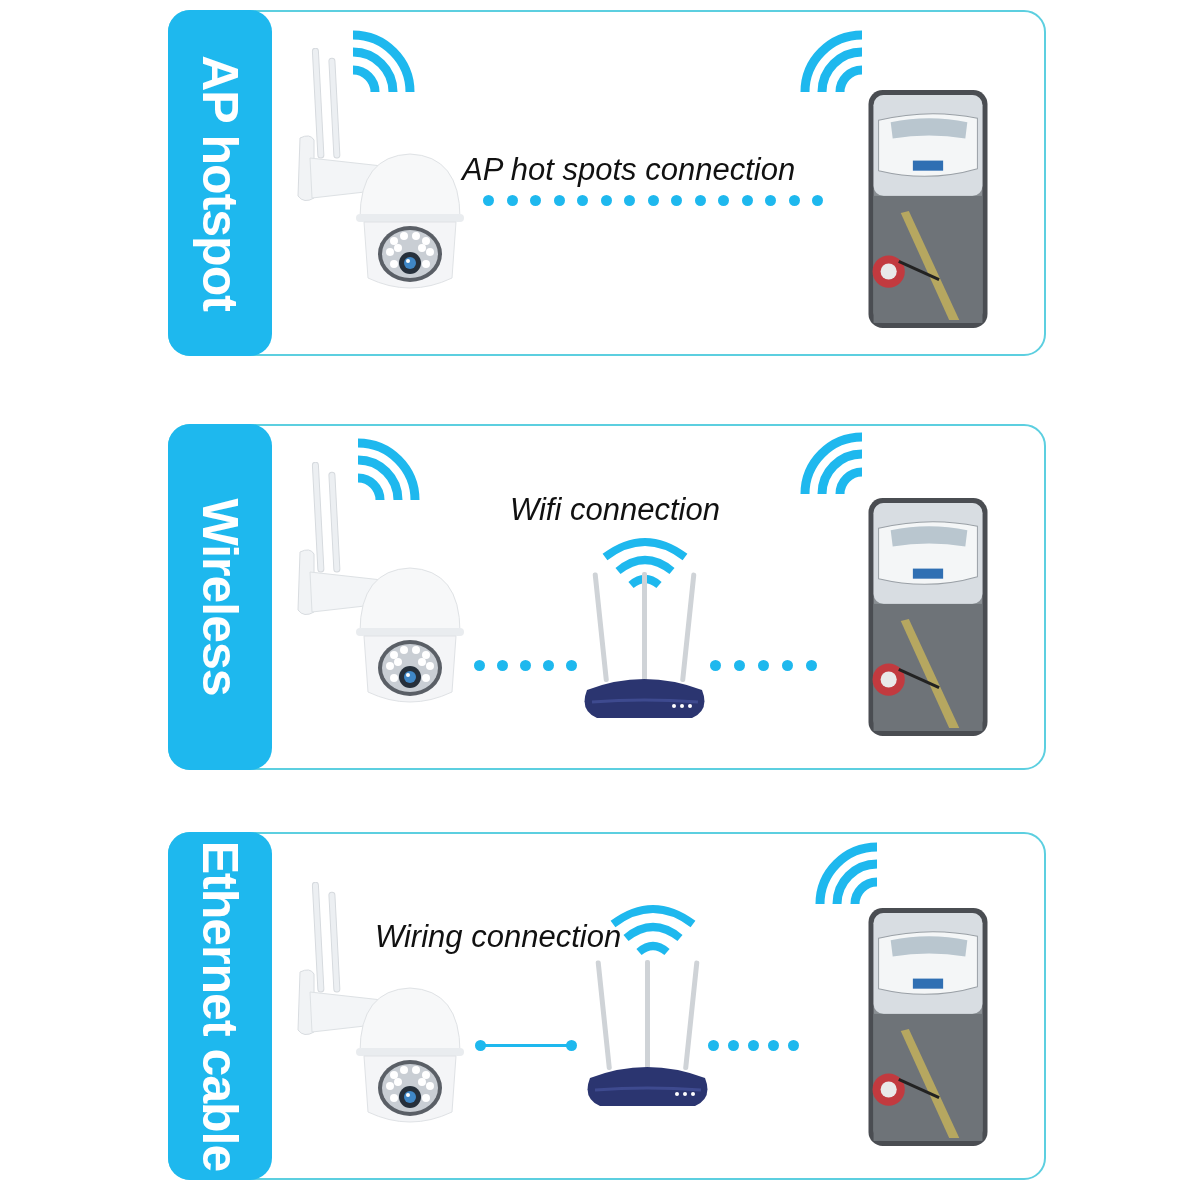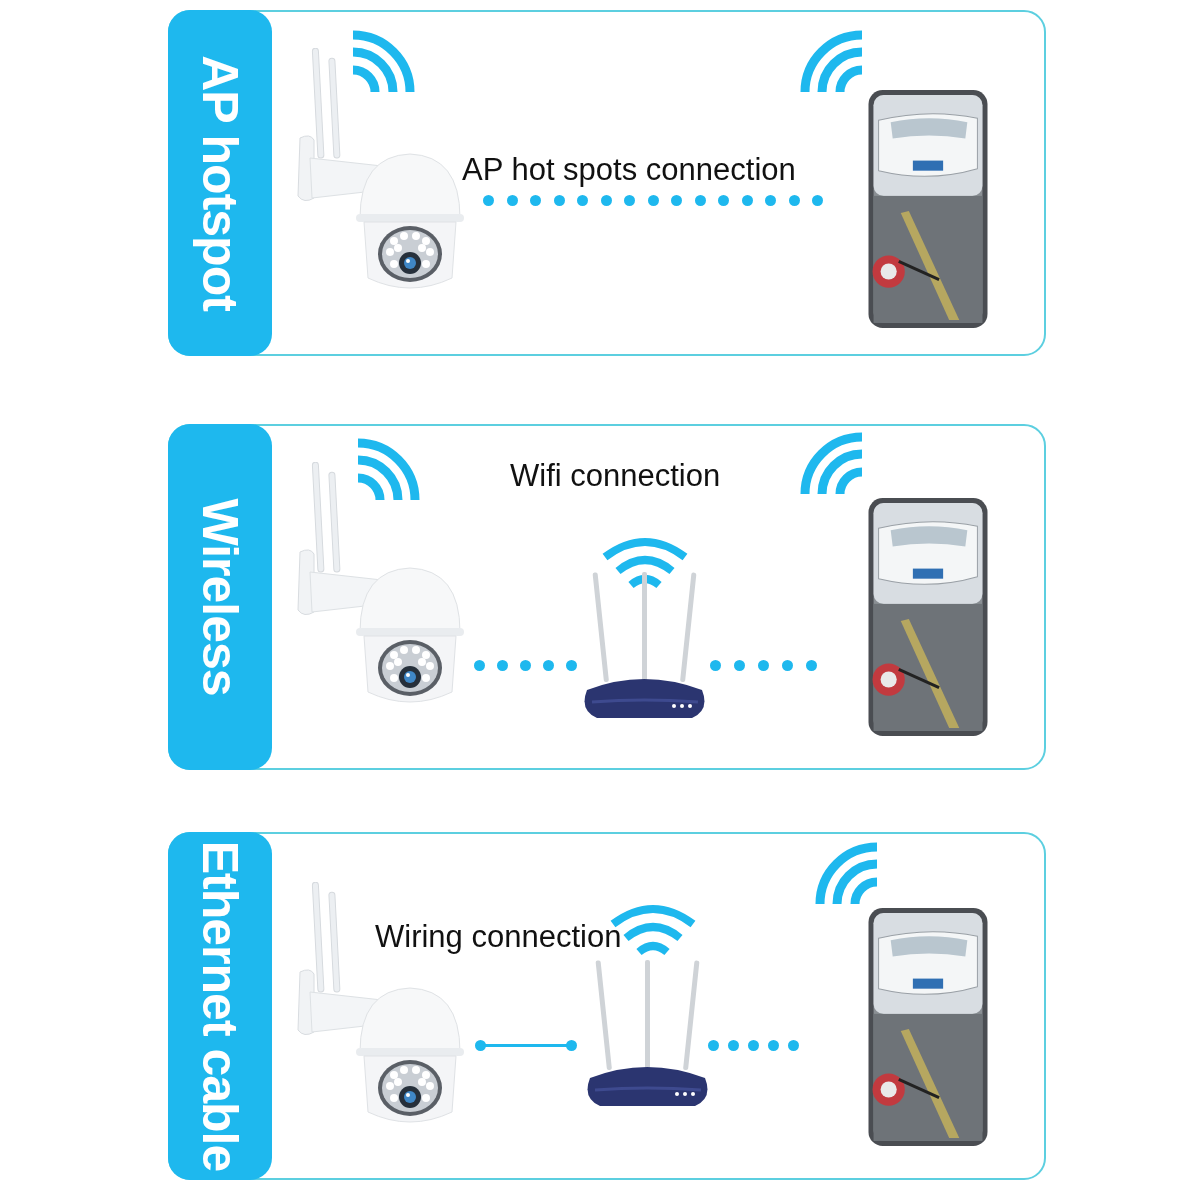--- a/index.html
+++ b/index.html
@@ -1,20 +1,20 @@
 <!DOCTYPE html>
 <html><head>
 <meta charset="utf-8">
 <style>
   html,body{margin:0;padding:0;background:#ffffff;}
   body{width:1200px;height:1200px;position:relative;overflow:hidden;font-family:"Liberation Sans",sans-serif;}
   .card{position:absolute;left:168px;width:878px;border:2px solid #5ccfe0;border-radius:22px;box-sizing:border-box;background:#fff;}
   .pill{position:absolute;left:-2px;top:-2px;bottom:-2px;width:104px;background:#1eb8ee;border-radius:22px;display:flex;align-items:center;justify-content:center;}
   .pill span{display:block;transform:rotate(90deg);white-space:nowrap;color:#fff;font-weight:bold;font-size:50px;letter-spacing:-1px;font-family:"Liberation Sans",sans-serif;transform-origin:center;}
-  .label{position:absolute;font-size:31px;color:#111;white-space:nowrap;}
+  .label{position:absolute;font-size:31px;color:#111;white-space:nowrap;font-style:italic;}
   .dots{position:absolute;display:flex;gap:12px;}
   .dot{width:11px;height:11px;border-radius:50%;background:#1eb8ee;}
   .svgabs{position:absolute;}
   .line-wire{position:absolute;height:3px;background:#1eb8ee;}
   .line-wire::before,.line-wire::after{content:"";position:absolute;top:-4px;width:11px;height:11px;border-radius:50%;background:#1eb8ee;}
   .line-wire::before{left:-5px}.line-wire::after{right:-5px}
 </style>
 </head>
 <body>
 
@@ -127,21 +127,21 @@
 <svg class="svgabs" style="left:290px;top:462px" width="190" height="260" viewBox="0 0 190 260">
     <use href="#camera"></use>
   </svg>
 <svg class="svgabs" style="left:350px;top:438px" width="70" height="70" viewBox="0 0 70 70">
   <g fill="none" stroke="#1eb8ee" stroke-width="9">
       <path d="M8 40 A22 22 0 0 1 30 62"></path>
       <path d="M8 22 A40 40 0 0 1 48 62"></path>
       <path d="M8 5 A57 57 0 0 1 65 62"></path>
     </g>
 </svg>
-<div class="label" style="left:510px;top:458px;">Wifi connection</div>
+<div class="label" style="left:510px;top:492px;">Wifi connection</div>
 <svg class="svgabs" style="left:600px;top:535px" width="90" height="60" viewBox="0 0 90 60">
   <g fill="none" stroke="#1eb8ee" stroke-width="8">
       <path d="M5 22 Q45 -8 85 22"></path>
       <path d="M18 36 Q45 14 72 36"></path>
       <path d="M31 50 Q45 38 59 50"></path>
     </g>
 </svg>
 <svg class="svgabs" style="left:582px;top:572px" width="128" height="150" viewBox="0 0 128 150">
     <use href="#router"></use>
   </svg>

